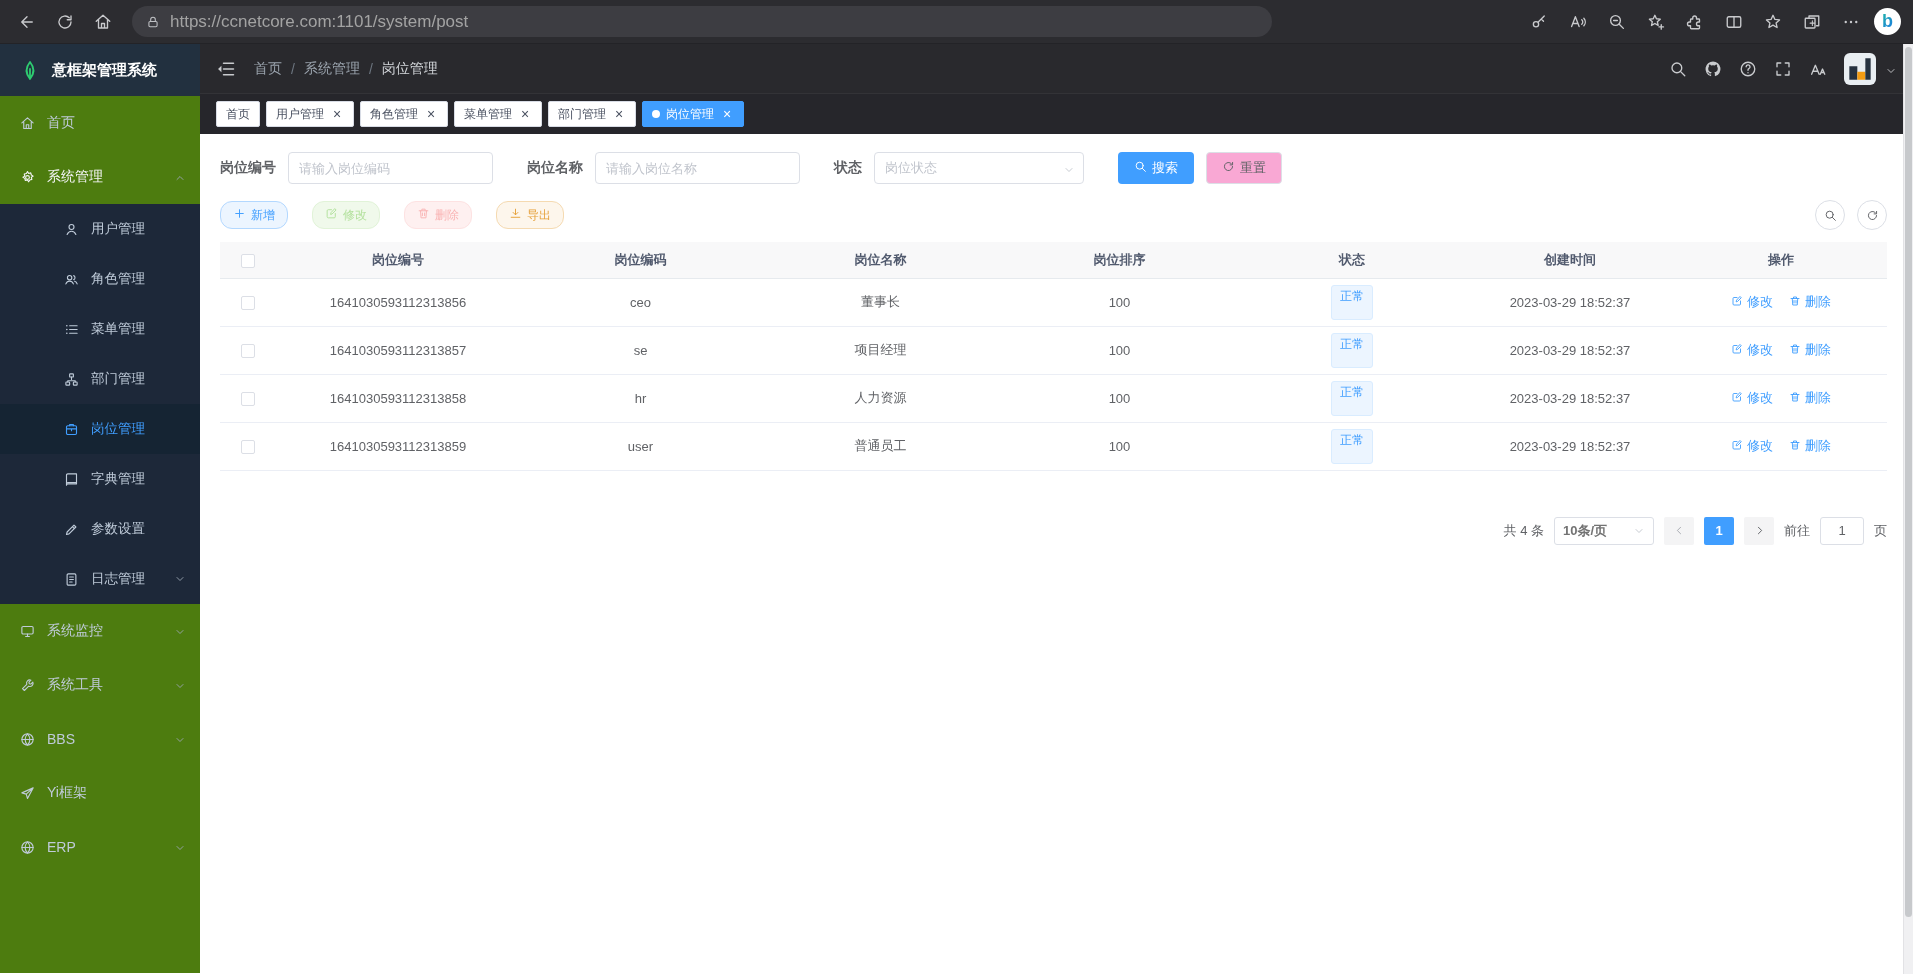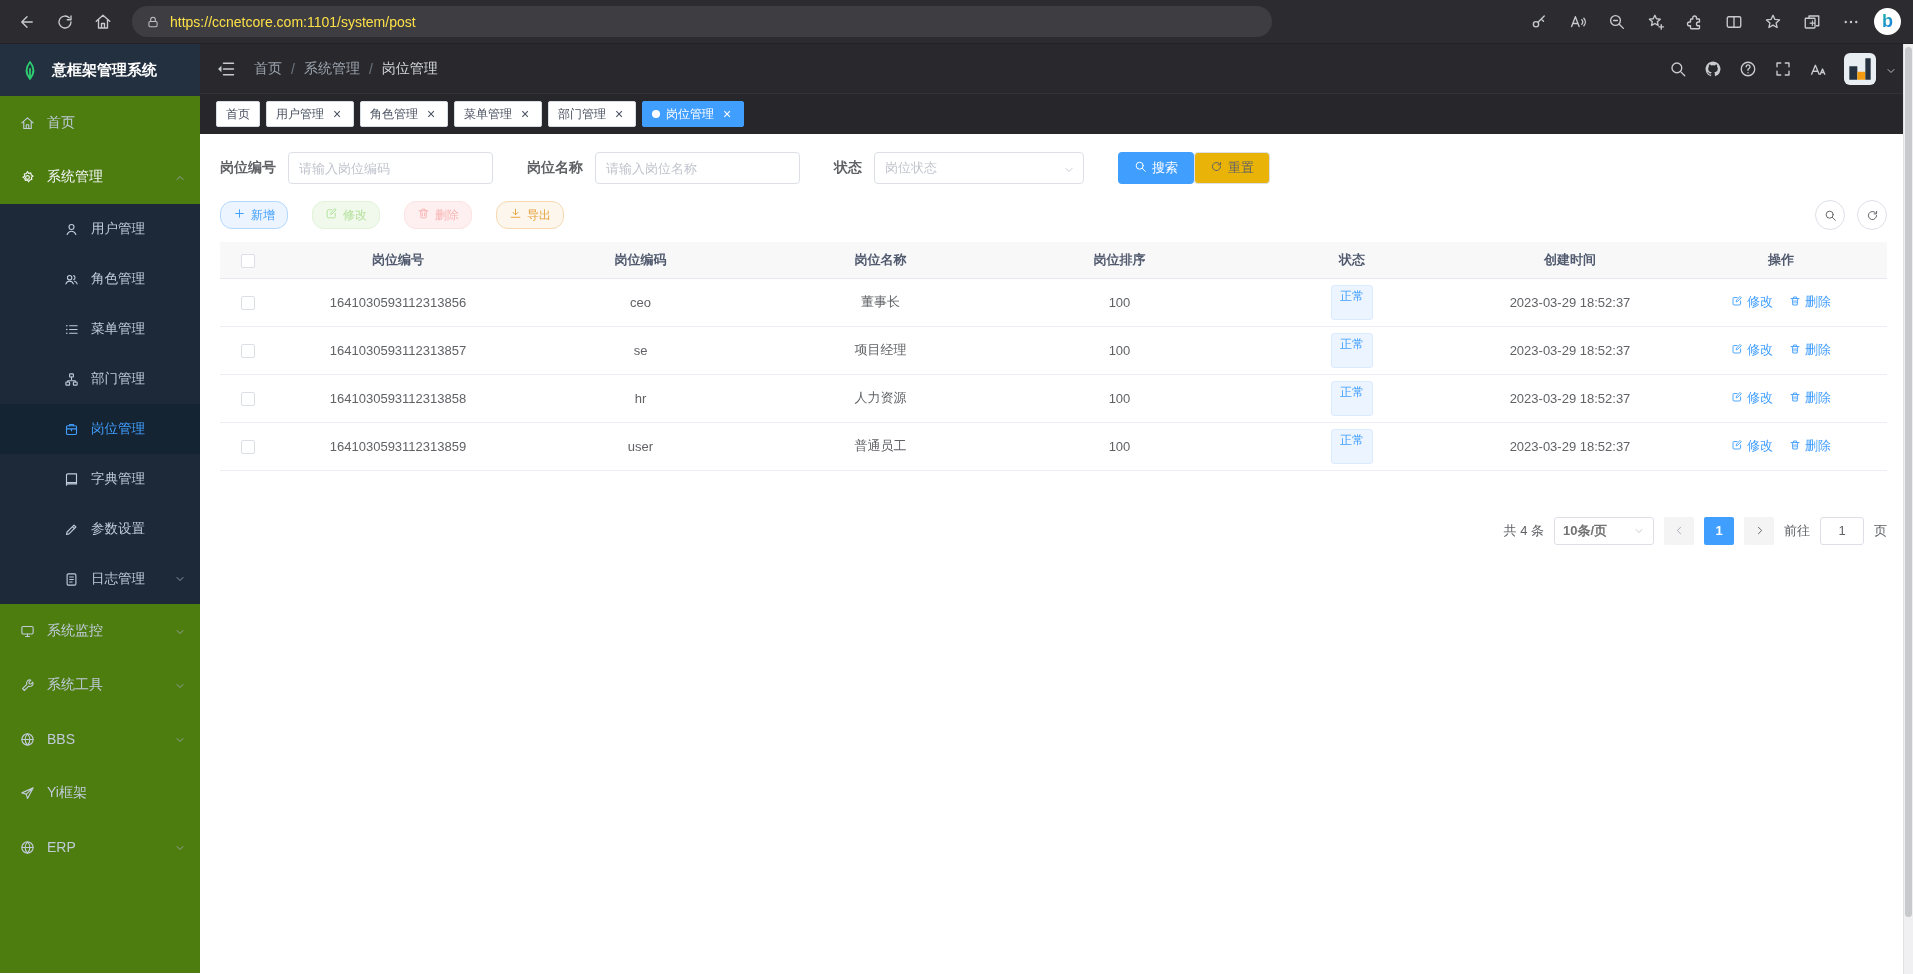--- a/index.html
+++ b/index.html
@@ -11,21 +11,21 @@
   
   .browser-bar { height:44px; background:#2c2c30; display:flex; align-items:center;
     padding:0 10px; gap:4px; color:#c9cacd; border-bottom:1px solid #232327; }
   .bicon { width:34px; height:34px; border-radius:6px; display:flex; align-items:center;
     justify-content:center; color:#c9cacd; flex:0 0 auto; cursor:pointer; }
   .bicon svg { width:18px; height:18px; }
   .address-bar { width:1140px; height:31px; background:#3d3d42; border-radius:16px;
     display:flex; align-items:center; padding:0 14px; gap:10px; margin-left:8px; cursor:text; }
   .address-bar .addr-icn { width:14px; height:14px; color:#bfc1c5; flex:0 0 auto; }
   .address-bar .addr-icn svg { width:14px; height:14px; }
-  .url { font-size:14px; color:#fde047; white-space:nowrap; }
+  .url { font-size:17px; color:#a3a3a3; white-space:nowrap; }
   .browser-right { margin-left:auto; display:flex; align-items:center; gap:7px; padding-right:2px; }
   .browser-right .bicon { width:32px; height:32px; }
   .bing { width:27px; height:27px; border-radius:50%; background:#fff; display:flex;
     align-items:center; justify-content:center; font-weight:bold; font-size:18px; cursor:pointer; }
   .bing::before { content:"b"; background:linear-gradient(135deg,#20b8a5,#1a73e8);
     -webkit-background-clip:text; background-clip:text; color:transparent; }
 
   
   .app { display:flex; height:929px; }
 
@@ -89,21 +89,21 @@
   .select { width:210px; cursor:pointer; }
   .select .placeholder { font-size:13px; color:#c0c4cc; }
   .sel-caret { position:absolute; right:8px; width:12px; height:12px; color:#c0c4cc; }
   .sel-caret svg { width:12px; height:12px; }
 
   .btn { display:inline-flex; align-items:center; justify-content:center; gap:5px;
     height:32px; padding:0 15px; font-size:13px; border-radius:4px; cursor:pointer;
     border:1px solid transparent; font-family:inherit; white-space:nowrap; }
   .btn svg { width:13px; height:13px; }
   .btn-primary { background:#409eff; color:#fff; }
-  .btn-default { background:#eab308; border-color:#dcdfe6; color:#606266; }
+  .btn-default { background:#f9a8d4; border-color:#dcdfe6; color:#606266; margin-left:12px; }
 
   .toolbar { display:flex; align-items:center; margin-bottom:12px; }
   .btn-mini { height:28px; padding:0 12px; font-size:12px; border-radius:12px; }
   .toolbar .btn + .btn { margin-left:24px; }
   .plain-primary { background:#ecf5ff; color:#409eff; border-color:#b3d8ff; }
   .plain-success { background:#f0f9eb; color:#67c23a; border-color:#c2e7b0; }
   .plain-danger  { background:#fef0f0; color:#f56c6c; border-color:#fbc4c4; }
   .plain-warning { background:#fdf6ec; color:#e6a23c; border-color:#f5dab1; }
   .is-disabled.plain-success { color:#b3e19d; border-color:#e1f3d8; cursor:not-allowed; }
   .is-disabled.plain-danger  { color:#f9b4b4; border-color:#fde2e2; cursor:not-allowed; }

